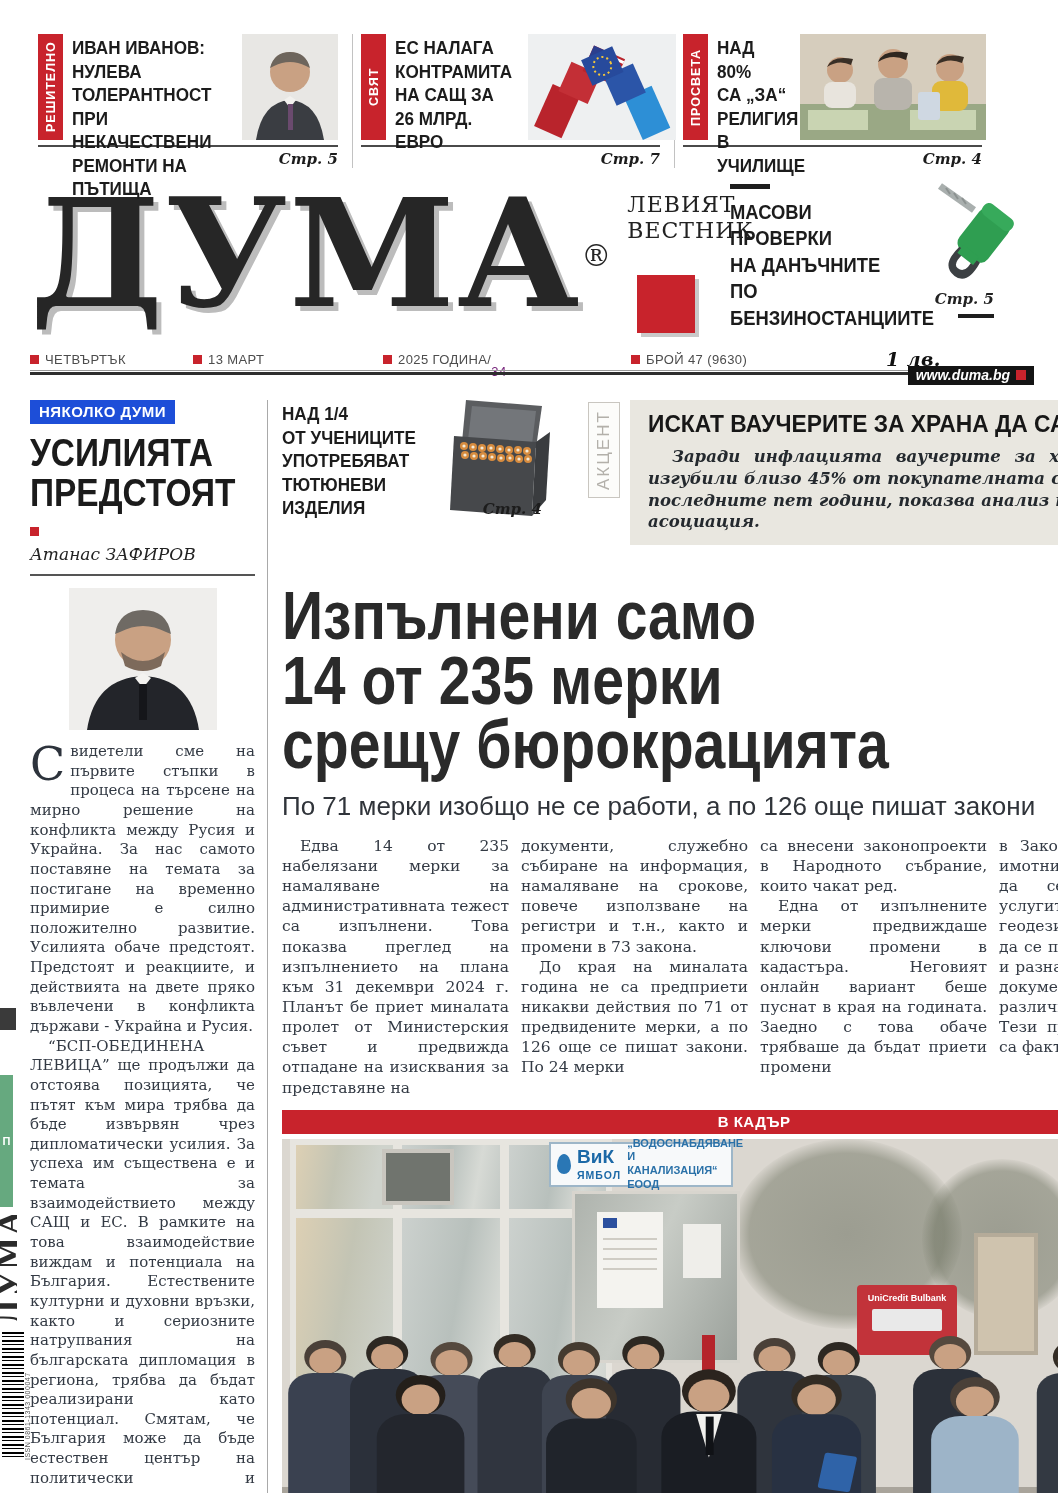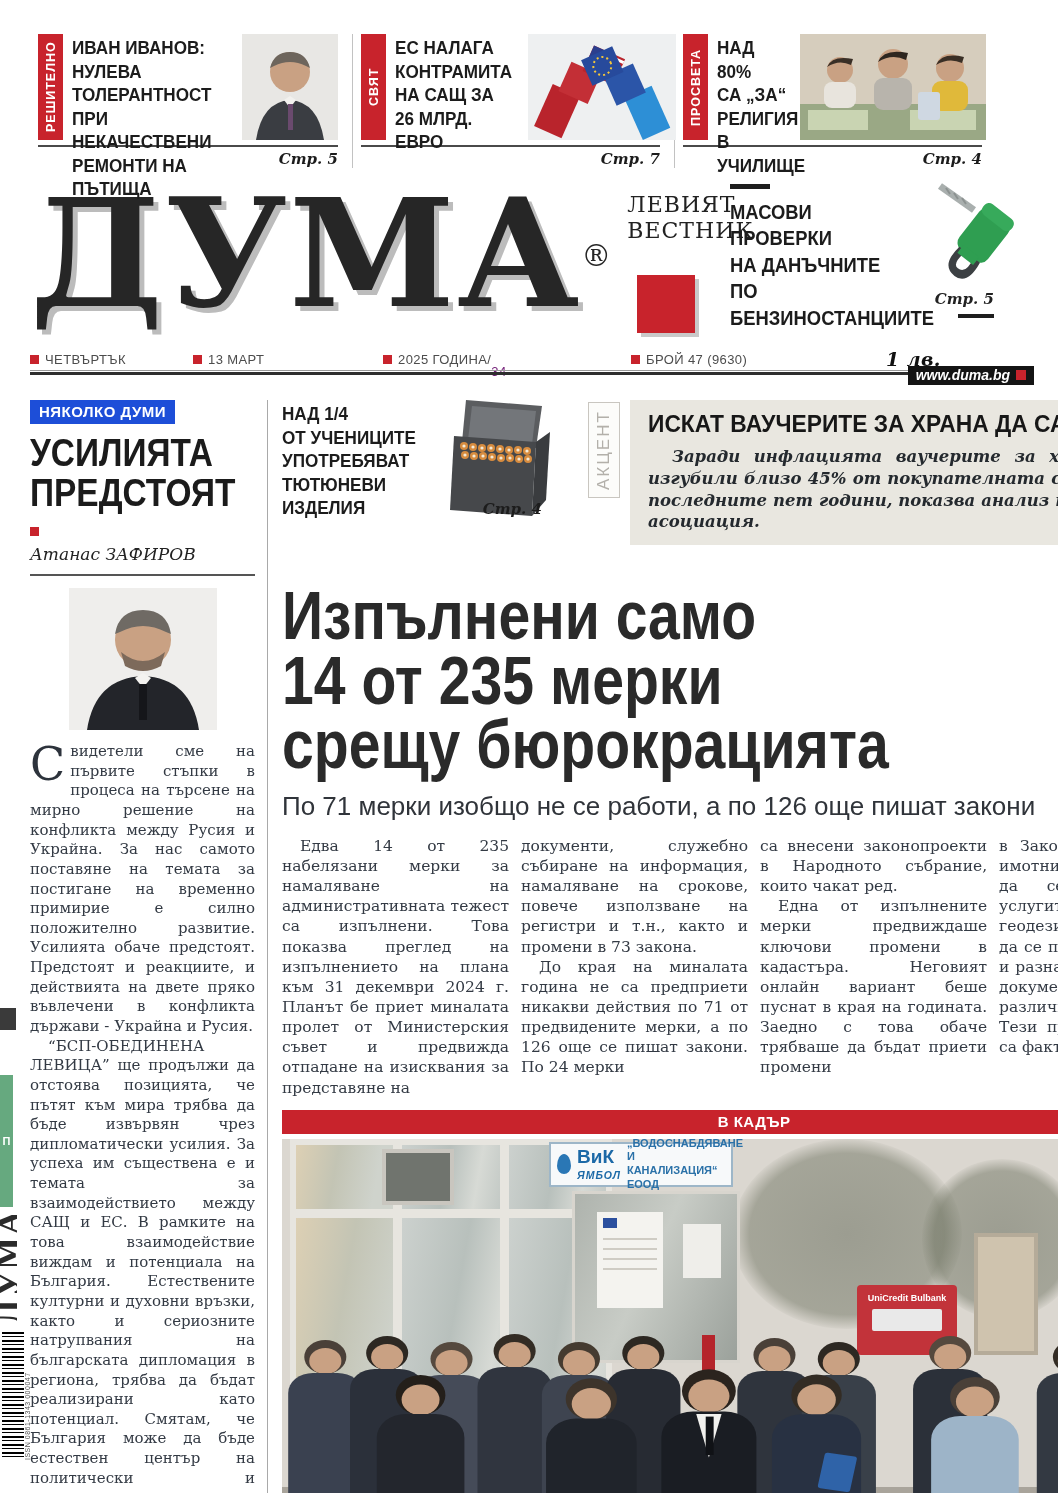--- a/index.html
+++ b/index.html
@@ -123,21 +123,21 @@
   .photo { position:relative; height:398px; margin-top:5px; background:#dbd7d0; overflow:hidden; }
   .glaz { position:absolute; left:8px; top:0; width:322px; height:398px; background:#e7e5df;
     display:grid; grid-template-columns:1fr 1fr 1fr; grid-template-rows:64px 1fr; gap:9px; padding:6px; }
   .pane { background:linear-gradient(100deg,#ccd1ce 0%,#b8c0bc 45%,#d7dad5 75%,#c3c9c5 100%); }
   .pane.warm { background:linear-gradient(100deg,#ddd0b4 0%,#c3c4b4 40%,#cfd3cc 80%); }
   .darkwin { position:absolute; left:100px; top:10px; width:72px; height:56px; background:#70746e; border:4px solid #c9c6bf; }
   .vsign { position:absolute; left:267px; top:3px; width:184px; height:45px; background:#f7f9fa;
     border:2px solid #9db6c8; display:flex; align-items:center; padding:2px 6px; gap:6px; }
   .vsign .drop { width:14px; height:20px; background:#2a77b5; border-radius:50% 50% 50% 50%/60% 60% 40% 40%; flex:none; }
   .vik { color:#1c69a7; font-family:"Liberation Sans", sans-serif; font-weight:bold; line-height:1; }
-  .vik .b { font-size:19px; } .vik .c { font-size:10.5px; letter-spacing:1px;font-style:italic; }
+  .vik .b { font-size:19px; } .vik .c { font-size:10.5px; letter-spacing:1px; }
   .vname { color:#2a71a8; font-family:"Liberation Sans", sans-serif; font-weight:bold; font-size:11px;
     line-height:1.25; white-space:pre-line; }
   .entrance { position:absolute; left:290px; top:52px; width:168px; height:172px;
     background:linear-gradient(115deg,#aeb3ad,#c8ccc6 45%,#9ba19b); border:3px solid #d8d5ce; }
   .poster { position:absolute; left:22px; top:18px; width:66px; height:96px; background:#f4f3ef; }
   .poster .eu { position:absolute; left:6px; top:6px; width:14px; height:10px; background:#2b4f9e; }
   .poster .ln { position:absolute; left:6px; right:6px; height:2px; background:#cfccc4; }
   .sheet { position:absolute; right:16px; top:30px; width:38px; height:54px; background:#efeeea; }
   .tree { position:absolute; border-radius:50%; background:radial-gradient(#5d6352,#6e7361 60%, transparent 72%); opacity:.5; }
   .atm { position:absolute; left:575px; top:146px; width:100px; height:70px; background:#c2333a; border-radius:4px;

